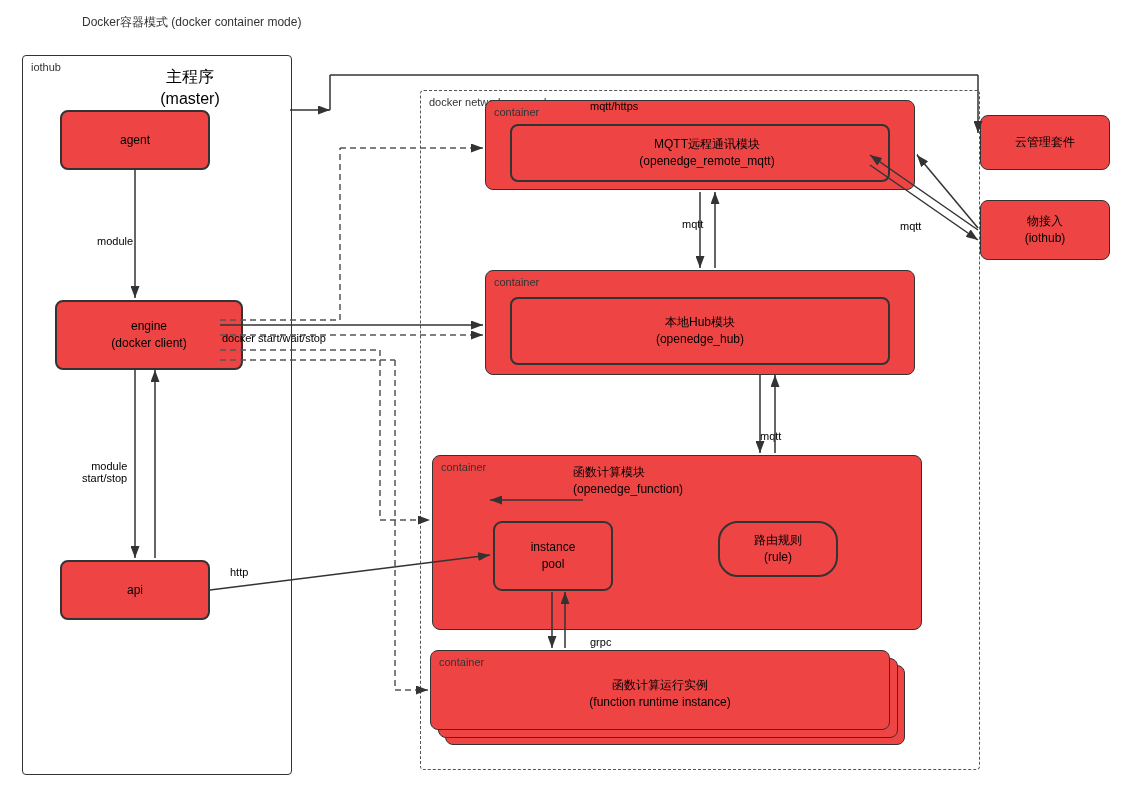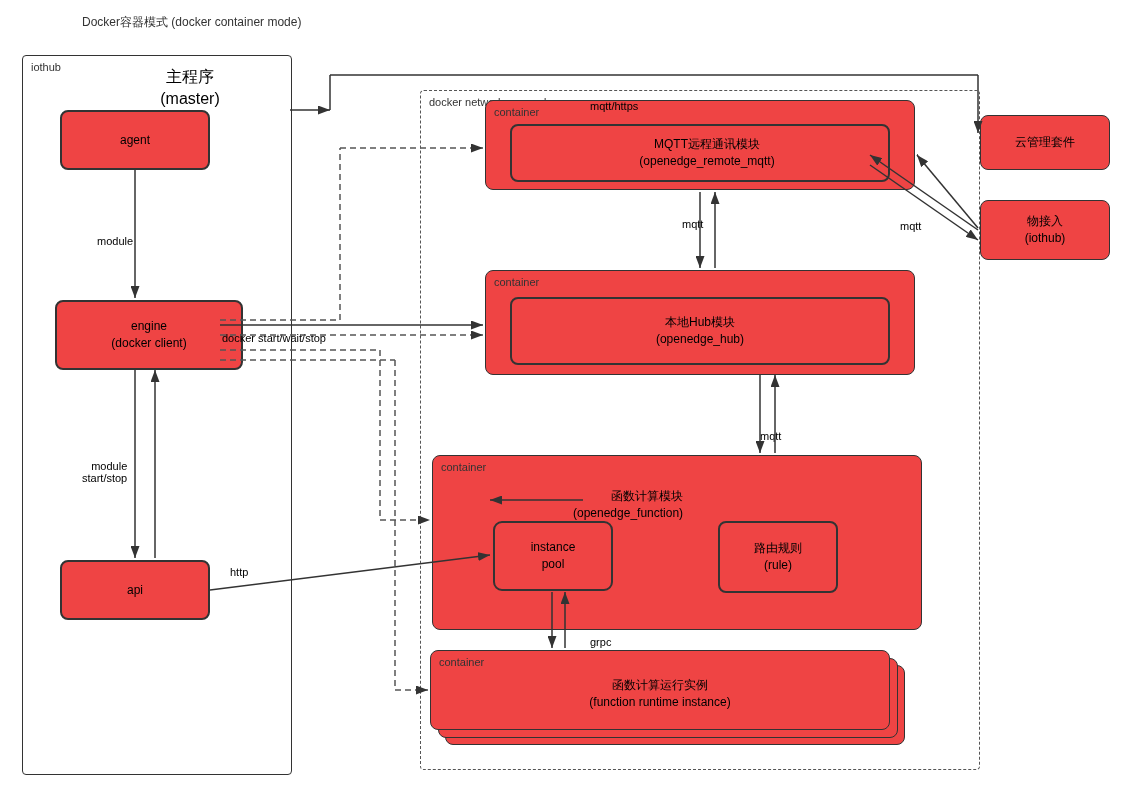--- a/index.html
+++ b/index.html
@@ -111,31 +111,31 @@
   <div class="box" style="top:270px; left:485px; width:430px; height:105px;">
     <span class="label-top-left" style="font-size:11px;">container</span>
     <div class="box thick" style="position:relative; top:8px; width:380px; height:68px; border-radius:8px;">
       <span style="white-space:pre-line;">本地Hub模块
 (openedge_hub)</span>
     </div>
   </div>
 
   <div class="box" style="top:455px; left:432px; width:490px; height:175px;">
     <span class="label-top-left" style="font-size:11px;">container</span>
-    <div style="position:absolute; top:32px; left:140px; font-size:12px; text-align:right;">
+    <div style="position:absolute; top:8px; left:140px; font-size:12px; text-align:left;">
       <span style="white-space:pre-line;">函数计算模块
 (openedge_function)</span>
     </div>
 
     <div class="box thick" style="position:absolute; top:65px; left:60px; width:120px; height:70px; border-radius:9px;">
       <span style="white-space:pre-line;">instance
 pool</span>
     </div>
 
-    <div class="box thick" style="position:absolute; top:65px; left:285px; width:120px; height:72px; border-radius:8px;">
+    <div class="box thick" style="position:absolute; top:65px; left:285px; width:120px; height:56px; border-radius:20px;">
       <span style="white-space:pre-line;">路由规则
 (rule)</span>
     </div>
   </div>
 
   <div class="box" style="top:665px; left:445px; width:460px; height:80px; border-radius:8px;">
   </div>
   <div class="box" style="top:658px; left:438px; width:460px; height:80px; border-radius:8px;">
   </div>
   <div class="box" style="top:650px; left:430px; width:460px; height:80px;">

